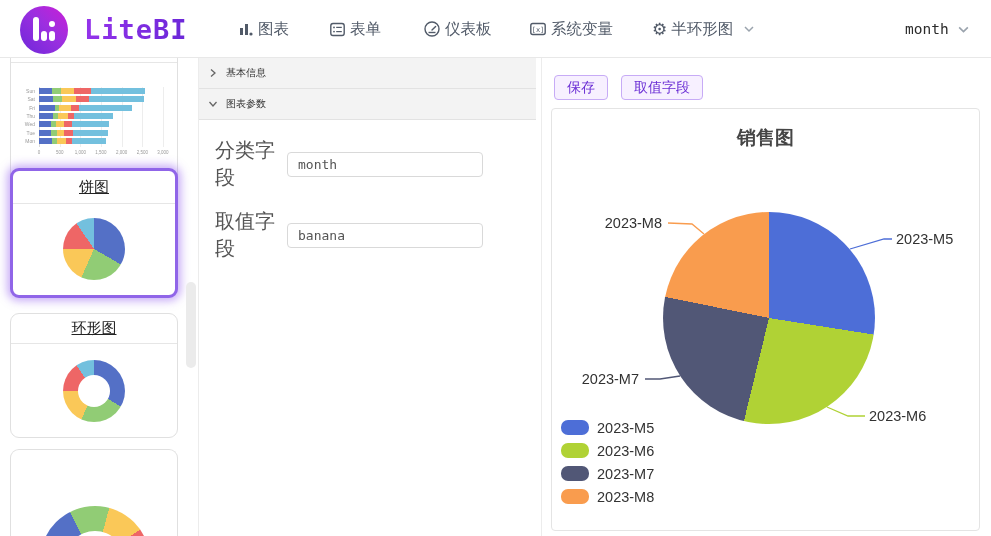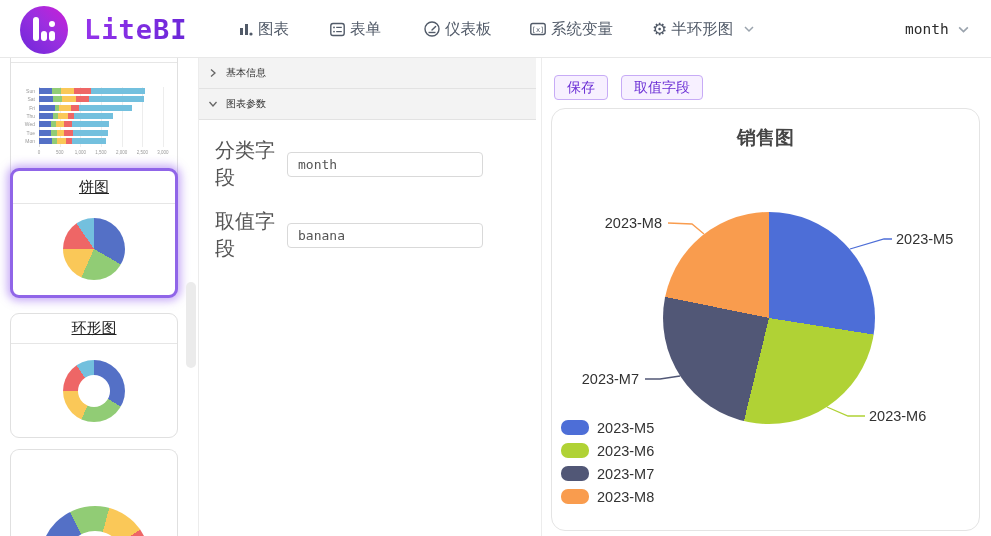--- a/index.html
+++ b/index.html
@@ -44,21 +44,21 @@
   .acc-label { font-size:10px; color:#333; }
   .field-row { display:flex; align-items:center; margin:17px 0 0 16px; }
   .field-label { width:62px; font-size:20px; color:#555; }
   .field-input { margin-left:10px; width:196px; height:25px; border:1px solid #d9d9d9; border-radius:4px;
                  font-family:"DejaVu Sans Mono", monospace; font-size:13px; color:#555; padding:0 10px; outline:none; background:#fff; }
 
   
   .right-panel { position:absolute; left:542px; top:58px; width:449px; height:478px; background:#fff; }
   .btn-row { position:absolute; left:12px; top:17px; display:flex; gap:13px; }
   .p-btn { height:25px; padding:0 12px; font-size:14px; color:#6b2fd5; background:#f7f0ff; border:1px solid #c7abf6; border-radius:4px; cursor:pointer; font-family:"Liberation Sans", sans-serif; }
-  .chart-card { position:absolute; left:9px; top:50px; width:429px; height:423px; background:#fff; border:1px solid #e4e4e4; border-radius:14px; }
+  .chart-card { position:absolute; left:9px; top:50px; width:429px; height:423px; background:#fff; border:1px solid #e4e4e4; border-radius:4px; }
   .chart-title { position:absolute; top:16px; left:0; width:100%; text-align:center; font-size:19px; font-weight:bold; color:#454545; }
   #main-pie { position:absolute; left:111px; top:103px; width:212px; height:212px; border-radius:50%; }
   .pie-label { position:absolute; font-size:14.5px; color:#323232; white-space:nowrap; }
   #callouts { position:absolute; left:0; top:0; pointer-events:none; }
   .legend { position:absolute; left:9px; top:311px; display:flex; flex-direction:column; gap:8px; }
   .legend-item { display:flex; align-items:center; gap:8px; height:15px; cursor:pointer; }
   .legend-swatch { width:28px; height:15px; border-radius:7px; }
   .legend-text { font-size:14.5px; color:#333; }
 </style>
 </head>

